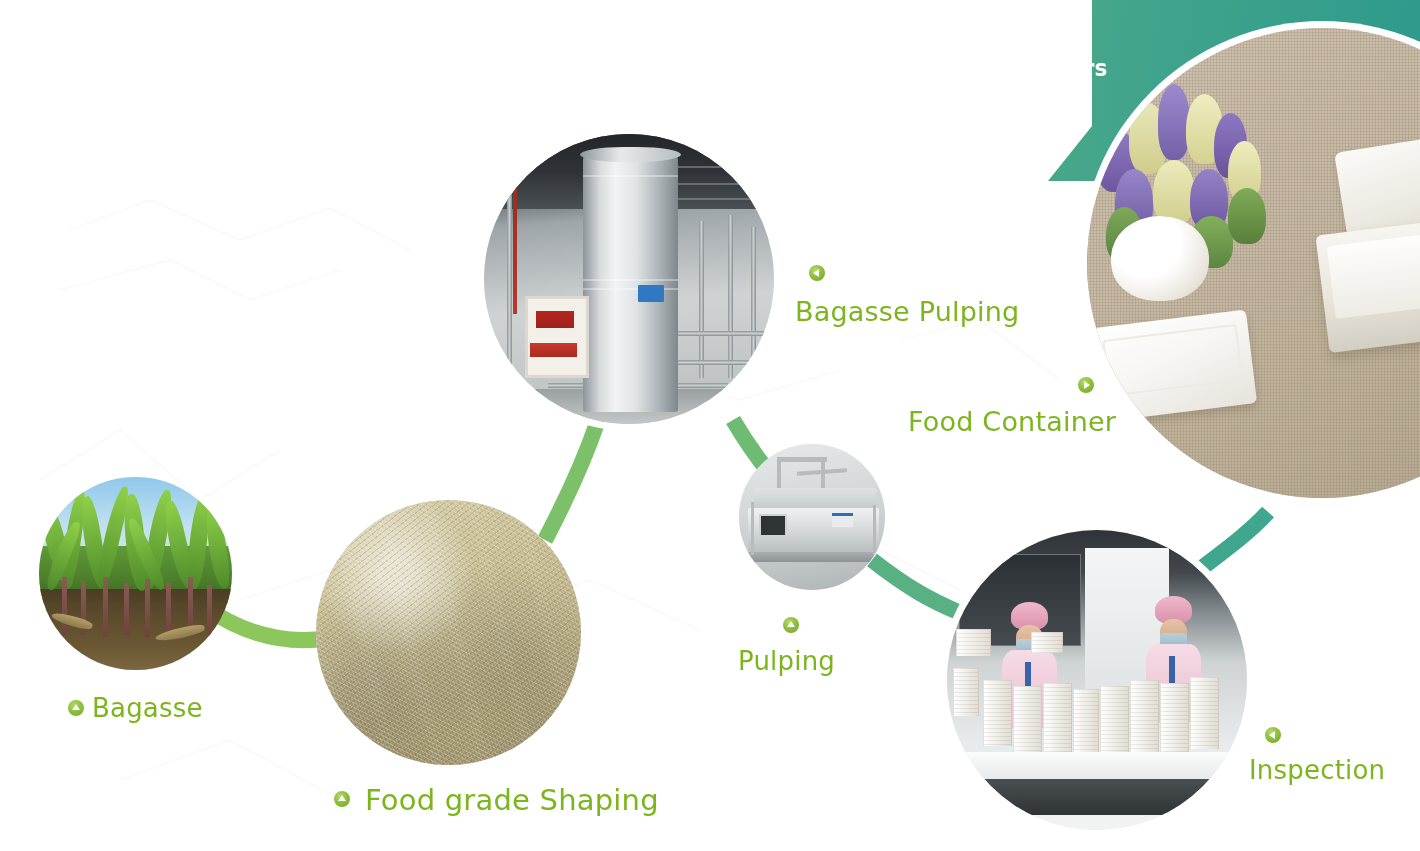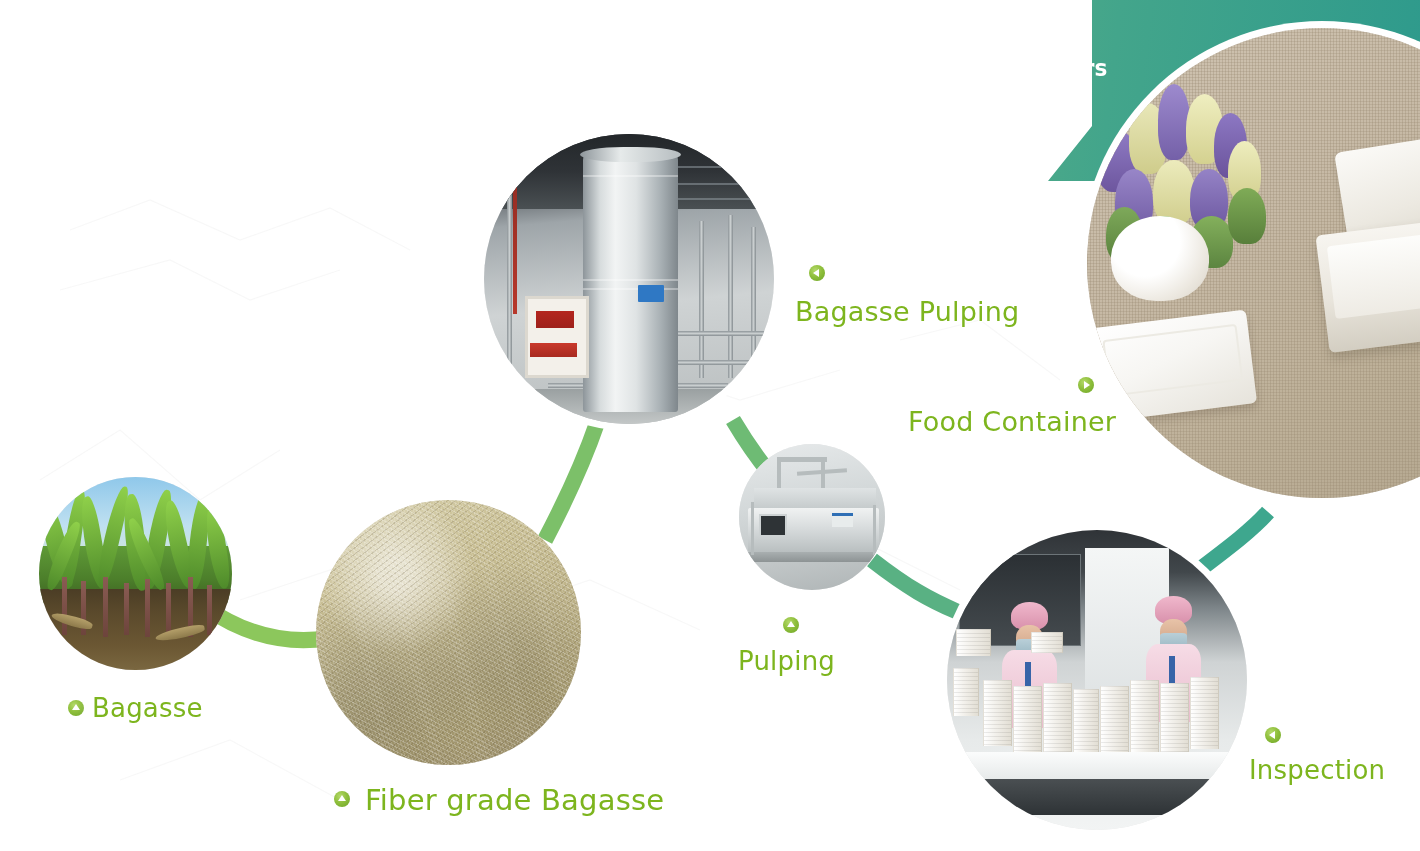--- a/index.html
+++ b/index.html
@@ -560,21 +560,21 @@
     <div class="step-bullet bullet-up" style="left:0;top:7px">
         <span></span>
       </div>
     <div class="step-label" style="position:absolute;left:24px;top:0;font-size:26px">Bagasse</div>
   </div>
 
   <div class="step" style="left:334px;top:783px">
     <div class="step-bullet bullet-up" style="left:0;top:8px">
         <span></span>
       </div>
-    <div class="step-label" style="position:absolute;left:31px;top:0;font-size:29px">Fiber grade Bagasse</div>
+    <div class="step-label" style="position:absolute;left:31px;top:0;font-size:29px">Food grade Shaping</div>
   </div>
 
   <div class="step" style="left:795px;top:265px">
     <div class="step-bullet bullet-left" style="left:14px;top:0">
         <span></span>
       </div>
     <div class="step-label" style="position:absolute;left:0;top:31px;font-size:27px">Bagasse Pulping</div>
   </div>
 
   <div class="step" style="left:738px;top:617px">

